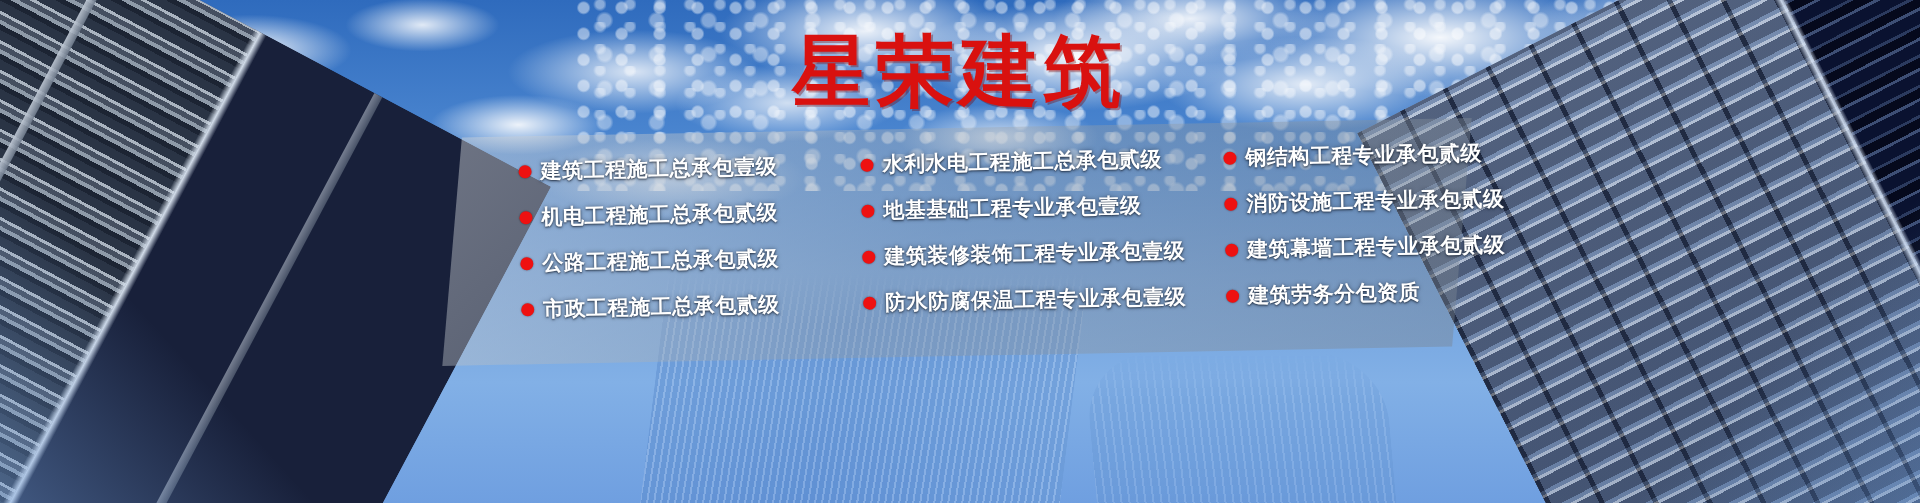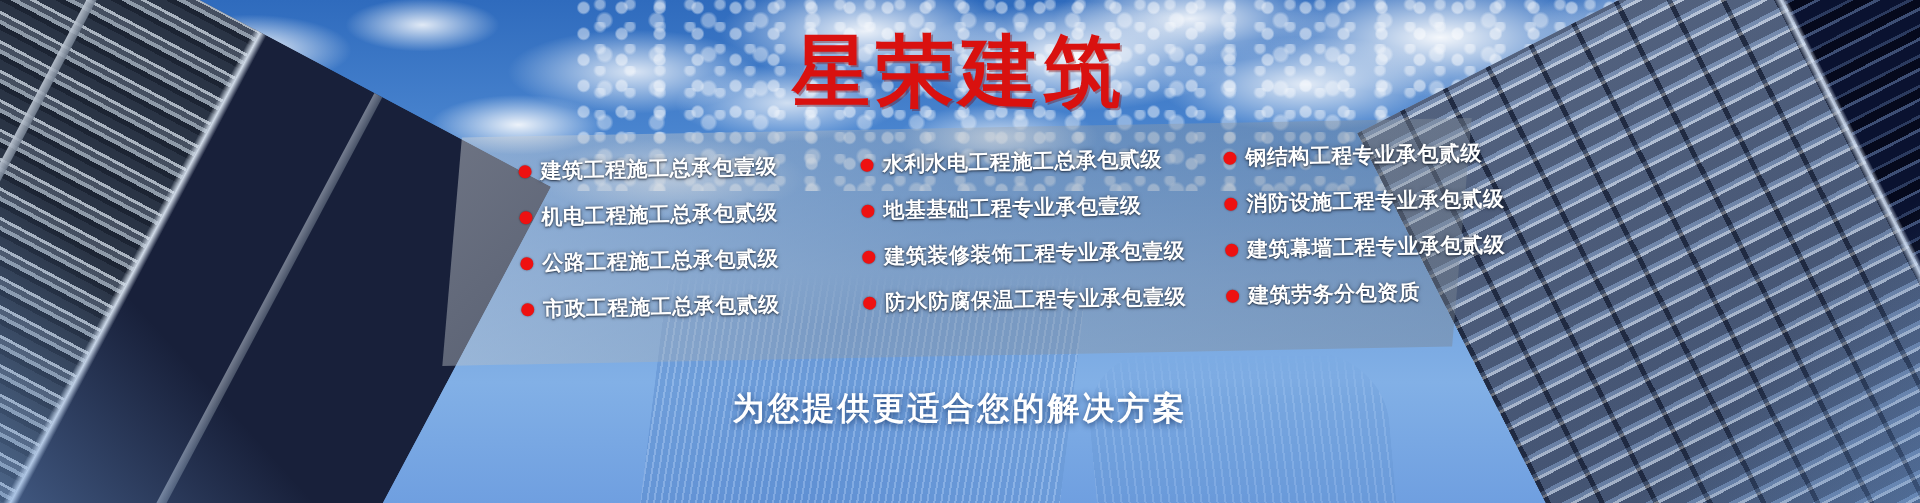--- a/index.html
+++ b/index.html
@@ -320,15 +320,14 @@
         <span class="itxt">建筑幕墙工程专业承包贰级</span>
       </div>
       <div class="item">
         <span class="dot"></span>
         <span class="itxt">建筑劳务分包资质</span>
       </div>
     </div>
 
   </div>
 
-  <div class="tagline">为您提供更适合您的解决方案</div>
 
 </div>
 
 </body></html>

